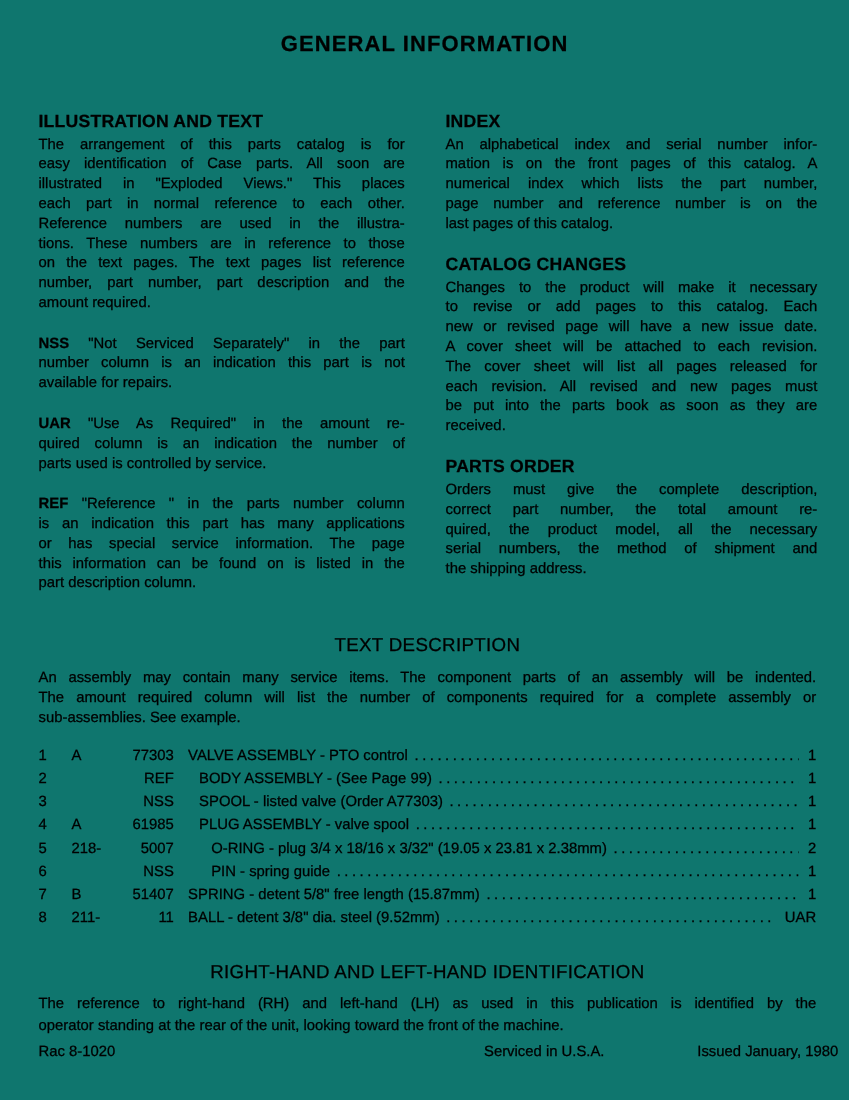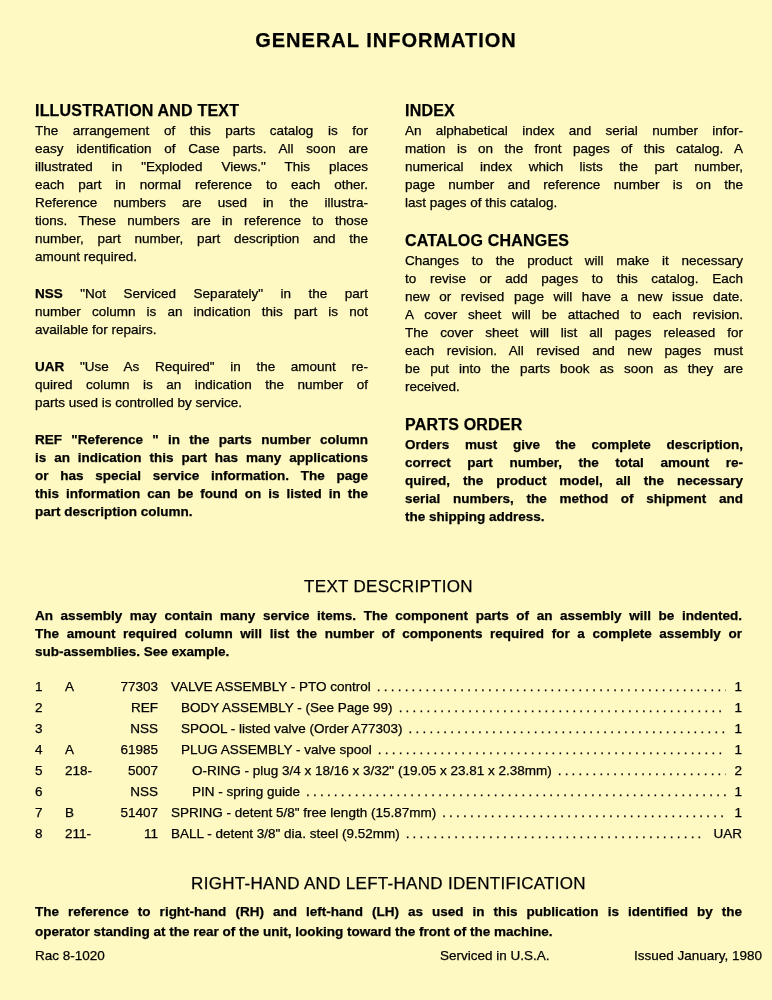--- a/index.html
+++ b/index.html
@@ -1,30 +1,30 @@
 <!DOCTYPE html>
 <html><head>
 <meta charset="utf-8">
 <style>
   html,body { margin:0; padding:0; background:#ffffff; }
   .page {
-    position:relative; width:772px; height:1000px; background:#fef9c3;
+    position:relative; width:772px; height:1000px; background:#0f766e;
     color:#000; font-family:"Liberation Sans","DejaVu Sans",sans-serif;
     overflow:hidden; -webkit-text-stroke:0.25px #000;
   }
   .title {
     position:absolute; top:29px; left:0; width:100%;
     text-align:center; font-weight:bold; font-size:20px; letter-spacing:1px;
   }
   .col { position:absolute; top:101px; font-size:13.5px; line-height:18px; }
   .col-left  { left:35px;  width:333px; }
   .col-right { left:405px; width:338px; }
   .subhead { font-weight:bold; font-size:16px; line-height:20px; margin:0 0 1px 0; letter-spacing:0.2px; }
   .para { margin:0 0 19px 0; }
-  .para:last-child { margin-bottom:0;font-weight:bold; }
+  .para:last-child { margin-bottom:0; }
   .line { text-align:justify; text-align-last:justify; white-space:normal; }
   .line.last { text-align-last:left; }
   .section-center { position:absolute; left:35px; width:707px; font-size:13.5px; line-height:18px; }
   .sec-td { top:577px; }
   .sec-rh { top:874px; }
   .sec-rh .line { line-height:20px; }
   .center-head { text-align:center; font-weight:normal; font-size:17px; line-height:20px; margin:0 0 10px 0; letter-spacing:0.3px; }
   .sec-rh .center-head { margin-bottom:8px; }
   .ptable { position:absolute; left:35px; top:676px; width:707px; font-size:13.5px; }
   .trow { display:flex; align-items:baseline; height:21px; line-height:21px; }
@@ -54,20 +54,21 @@
 
   <div class="col col-left" id="col-left">
       <div class="subhead">ILLUSTRATION AND TEXT</div>
       <div class="para">
         <div class="line">The arrangement of this parts catalog is for</div>
         <div class="line">easy identification of Case parts. All soon are</div>
         <div class="line">illustrated in "Exploded Views." This places</div>
         <div class="line">each part in normal reference to each other.</div>
         <div class="line">Reference numbers are used in the illustra-</div>
         <div class="line">tions. These numbers are in reference to those</div>
+        <div class="line">on the text pages. The text pages list reference</div>
         <div class="line">number, part number, part description and the</div>
         <div class="line last">amount required.</div>
       </div>
       <div class="para">
         <div class="line"><b>NSS</b> "Not Serviced Separately" in the part</div>
         <div class="line">number column is an indication this part is not</div>
         <div class="line last">available for repairs.</div>
       </div>
       <div class="para">
         <div class="line"><b>UAR</b> "Use As Required" in the amount re-</div>

